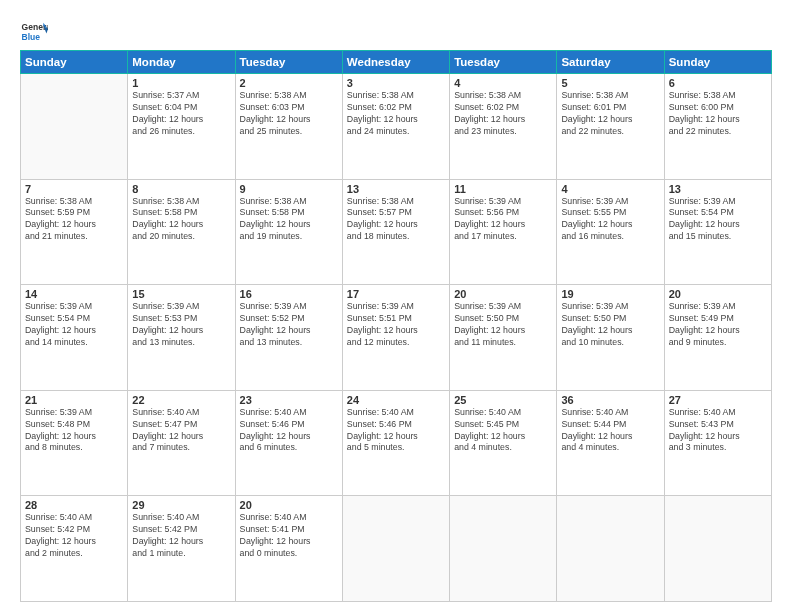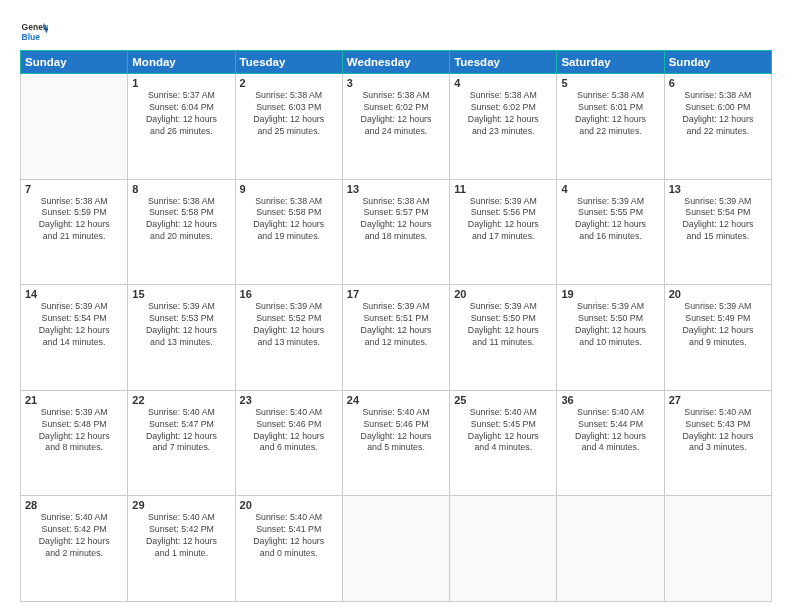--- a/index.html
+++ b/index.html
@@ -74,21 +74,20 @@
       font-size: 11px;
       font-weight: bold;
       color: #333;
       display: block;
       margin-bottom: 1px;
     }
     .day-info {
       font-size: 8.8px;
       line-height: 1.35;
       color: #444;
-      text-align: center;
     }
     .empty-cell {
       background: #f9f9f9;
     }
   </style>
 </head>
 <body>
 
 <div class="page">
   <div class="header">

